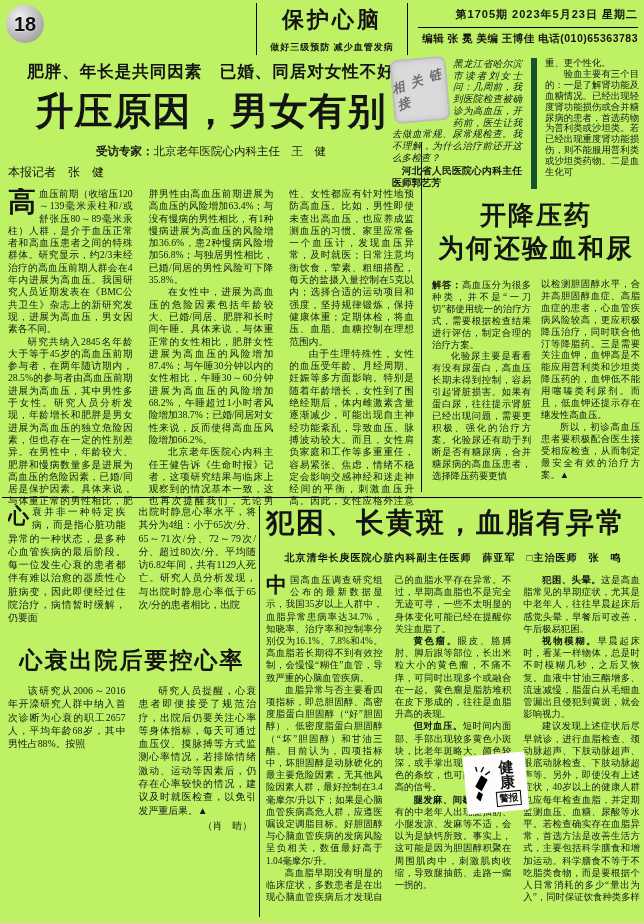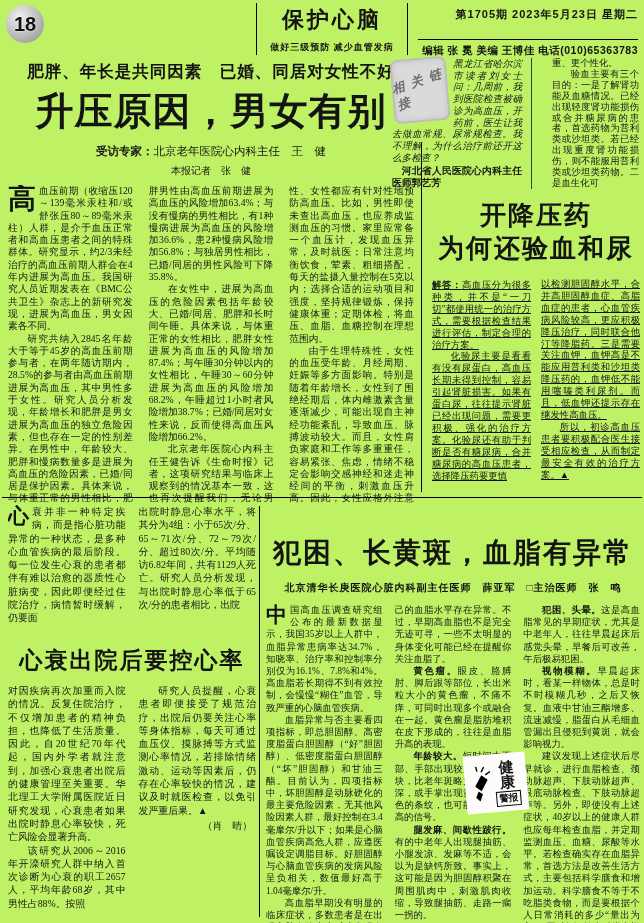--- a/index.html
+++ b/index.html
@@ -16,30 +16,30 @@
   .mast { margin-left:48px; padding-top:1px; }
   .mast-title { font-weight:900; font-size:16px; letter-spacing:2px; display:flex; align-items:center; gap:4px; }
   .logo-sq { width:11px; height:11px; background:#000; display:inline-block; position:relative; }
   .logo-sq::after { content:""; position:absolute; left:1px; top:1px; width:4px; height:4px; background:#fff; }
   .mast-rule { border-top:1px solid #000; margin:2px 0 3px; width:198px; }
   .mast-site { font:bold 9.5px "Liberation Sans",sans-serif; }
   .hdr-center { width:152px; text-align:center; border-left:1.5px solid #000; border-right:1.5px solid #000; padding-top:2px; height:52px; }
   .sec-title { font:900 22px "Liberation Sans",sans-serif; letter-spacing:3px; }
   .sec-sub { font:bold 9px "Liberation Sans",sans-serif; margin-top:6px; letter-spacing:1px; }
   .hdr-right { flex:1; padding-left:10px; padding-top:4px; text-align:right; }
-  .issue { font:bold 11px "Liberation Sans",sans-serif; border-bottom:1px solid #000; padding-bottom:17px; margin-bottom:4px; letter-spacing:1px; }
+  .issue { font:bold 11px "Liberation Sans",sans-serif; border-bottom:1px solid #000; padding-bottom:5px; margin-bottom:4px; letter-spacing:1px; }
   .staff { font:bold 10.5px "Liberation Sans",sans-serif; letter-spacing:0.5px; }
 
   
   .main-art { position:absolute; left:8px; top:61px; width:406px; }
   .kicker { text-align:center; font:bold 16.5px "Liberation Sans",sans-serif; letter-spacing:1px; }
   .headline { text-align:center; font:900 38px "Liberation Sans",sans-serif; letter-spacing:1px; margin-top:3px; }
   .expert-line { text-align:center; font-size:11.5px; margin-top:7px; }
   .expert-line b { font-family:"Liberation Sans",sans-serif; }
-  .reporter-line { text-align:center; font-size:10px; margin:5px 0 7px; }
+  .reporter-line { text-align:left; font-size:12px; margin:5px 0 7px; }
   .body3 { column-count:3; column-gap:16px; height:326px; overflow:hidden;
     font-size:9.7px; line-height:12.3px; text-align:justify; }
   .body3 p { text-indent:2em; }
   .body3 p.lead { text-indent:0; }
   .dropcap { float:left; font:900 28px/25px "Liberation Sans",sans-serif; margin:1px 3px 0 0; }
   .dropcap.small { font-size:21px; line-height:20px; }
 
   
   .vdiv1 { position:absolute; left:421px; top:142px; height:350px; border-left:1px solid #000; }
   .hdiv  { position:absolute; left:2px; top:497px; width:640px; border-top:1.5px solid #000; }
@@ -47,43 +47,43 @@
 
   
   .qa-top { position:absolute; left:392px; top:58px; width:250px; display:flex; gap:9px; }
   .qa-left { width:130px; font-style:italic; font-size:9.6px; line-height:11.7px; text-align:justify; }
   .stamp { float:left; width:56px; height:64px; margin:0 5px 3px 0; background:#dadada; border:2px solid #bdbdbd;
     border-radius:7px; display:flex; align-items:center; justify-content:center; transform:rotate(-5deg);
     box-shadow:inset 0 0 6px #c2c2c2; }
   .stamp span { font:bold italic 12.5px "Liberation Serif",serif; color:#6e6e6e; transform:rotate(-14deg); letter-spacing:1px; }
   .qa-answerer { font-style:normal; font-weight:bold; font-family:"Liberation Sans",sans-serif; font-size:9.8px;
     line-height:11.7px; margin-top:2px; text-indent:1em; }
-  .qa-right { width:108px; border-left:1px solid #14532d; padding-left:20px; font-size:9.4px; line-height:10.9px; text-align:justify; }
+  .qa-right { width:108px; border-left:6px solid #14532d; padding-left:8px; font-size:9.4px; line-height:10.9px; text-align:justify; }
   .qa-right p.cont { text-indent:0; } .qa-right p { text-indent:2em; }
   .qa-headline { position:absolute; left:430px; top:199px; width:212px; text-align:center;
     font:900 26px/33px "Liberation Sans",sans-serif; letter-spacing:2px; }
   .qa-answer { position:absolute; left:432px; top:279px; width:208px; height:216px; overflow:hidden; display:flex; gap:10px;
     font-size:9.4px; line-height:11.9px; text-align:justify; }
-  .qa-answer .acol { flex:1;text-decoration:underline; }
+  .qa-answer .acol { flex:1; }
   .qa-answer p { text-indent:2em; } .qa-answer p.cont { text-indent:0; }
   .alead { font-weight:bold; font-family:"Liberation Sans",sans-serif; }
 
   
   .heart { position:absolute; left:8px; top:505px; width:248px; }
   .heart-top, .heart-bottom { display:flex; gap:13px; font-size:9.9px; line-height:13.3px; text-align:justify; }
   .heart-top { height:134px; overflow:hidden; }
   .heart-bottom { height:225px; overflow:hidden; }
   .heart .col { flex:1; }
   .heart p { text-indent:2em; } .heart p.cont { text-indent:0; }
   .heart-headline { font:900 23px "Liberation Sans",sans-serif; text-align:center; letter-spacing:2px; margin:6px 0 8px; }
   .sig { text-align:right; padding-right:4px; margin-top:2px; text-indent:0 !important; }
 
   
   .lipid { position:absolute; left:266px; top:504px; width:374px; }
-  .lipid-headline { font:900 28px "Liberation Sans",sans-serif; text-align:center; letter-spacing:2px;margin-top:30px; }
+  .lipid-headline { font:900 28px "Liberation Sans",sans-serif; text-align:left; letter-spacing:2px; }
   .lipid-byline { text-align:center; font:bold 10px "Liberation Sans",sans-serif; margin-top:9px; letter-spacing:1px; }
   .lipid-body { margin-top:9px; column-count:3; column-gap:12px; height:332px; overflow:hidden;
     font-size:9.4px; line-height:12.2px; text-align:justify; position:static; }
   .lipid-body p { text-indent:2em; } .lipid-body p.lead { text-indent:0; }
   .sym .slead { font-weight:bold; font-family:"Liberation Sans",sans-serif; }
   .alert-badge { position:absolute; left:199px; top:250px; width:62px; height:58px; background:#fdfcfa;
     display:flex; align-items:center; justify-content:center; gap:3px; transform:rotate(-5deg); }
   .alert-txt { display:flex; flex-direction:column; align-items:center; }
   .alert-txt .big { font:900 15px/15px "Liberation Sans",sans-serif; }
   .alert-txt .boxed { font:900 9.5px "Liberation Sans",sans-serif; border:1.5px solid #000; padding:0 2px; margin-top:2px; }
@@ -162,39 +162,38 @@
       <div class="col">
         <p class="cont"><span class="dropcap small">心</span><span>衰并非一种特定疾病，而是指心脏功能异常的一种状态，是多种心血管疾病的最后阶段。每一位发生心衰的患者都伴有难以治愈的器质性心脏病变，因此即便经过住院治疗，病情暂时缓解，仍要面</span></p>
       </div>
       <div class="col">
         <p class="cont">出院时静息心率水平，将其分为4组：小于65次/分、65～71次/分、72～79次/分、超过80次/分。平均随访6.82年间，共有1129人死亡。研究人员分析发现，与出院时静息心率低于65次/分的患者相比，出院</p>
       </div>
     </div>
     <div class="heart-headline">心衰出院后要控心率</div>
     <div class="heart-bottom">
       <div class="col">
-        <p class="cont">对因疾病再次加重而入院的情况。反复住院治疗，不仅增加患者的精神负担，也降低了生活质量。因此，自20世纪70年代起，国内外学者就注意到，加强心衰患者出院后的健康管理至关重要。华北理工大学附属医院近日研究发现，心衰患者如果出院时静息心率较快，死亡风险会显著升高。</p>
         <p>该研究从2006～2016年开滦研究人群中纳入首次诊断为心衰的职工2657人，平均年龄68岁，其中男性占88%。按照</p>
       </div>
       <div class="col">
         <p>研究人员提醒，心衰患者即便接受了规范治疗，出院后仍要关注心率等身体指标，每天可通过血压仪、摸脉搏等方式监测心率情况，若排除情绪激动、运动等因素后，仍存在心率较快的情况，建议及时就医检查，以免引发严重后果。▲</p>
         <p class="sig">（肖　晴）</p>
       </div>
     </div>
   </section>
 
   <section class="lipid">
     <div class="lipid-headline">犯困、长黄斑，血脂有异常</div>
     <div class="lipid-byline">北京清华长庚医院心脏内科副主任医师　薛亚军　□主治医师　张　鸣</div>
     <div class="lipid-body">
       <p class="lead"><span class="dropcap small">中</span><span>国高血压调查研究组公布的最新数据显示，我国35岁以上人群中，血脂异常患病率达34.7%，知晓率、治疗率和控制率分别仅为16.1%、7.8%和4%。高血脂若长期得不到有效控制，会慢慢“糊住”血管，导致严重的心脑血管疾病。</span></p>
       <p>血脂异常与否主要看四项指标，即总胆固醇、高密度脂蛋白胆固醇（“好”胆固醇）、低密度脂蛋白胆固醇（“坏”胆固醇）和甘油三酯。目前认为，四项指标中，坏胆固醇是动脉硬化的最主要危险因素，无其他风险因素人群，最好控制在3.4毫摩尔/升以下；如果是心脑血管疾病高危人群，应遵医嘱设定调脂目标。好胆固醇与心脑血管疾病的发病风险呈负相关，数值最好高于1.04毫摩尔/升。</p>
       <p>高血脂早期没有明显的临床症状，多数患者是在出现心脑血管疾病后才发现自己的血脂水平存在异常。不过，早期高血脂也不是完全无迹可寻，一些不太明显的身体变化可能已经在提醒你关注血脂了。</p>
       <p class="sym"><span class="slead">黄色瘤。</span><span>眼皮、胳膊肘、脚后跟等部位，长出米粒大小的黄色瘤，不痛不痒，可同时出现多个或融合在一起。黄色瘤是脂肪堆积在皮下形成的，往往是血脂升高的表现。</span></p>
-      <p class="sym"><span class="slead">年龄较大。</span><span>短时间内面部、手部出现较多黄色小斑块，比老年斑略大、颜色较深，或手掌出现黄色或橘黄色的条纹，也可能是血脂升高的信号。</span></p>
+      <p class="sym"><span class="slead">但对血压。</span><span>短时间内面部、手部出现较多黄色小斑块，比老年斑略大、颜色较深，或手掌出现黄色或橘黄色的条纹，也可能是血脂升高的信号。</span></p>
       <p class="sym"><span class="slead">腿发麻、间歇性跛行。</span><span>有的中老年人出现腿抽筋、小腿发凉、发麻等不适，会以为是缺钙所致。事实上，这可能是因为胆固醇积聚在周围肌肉中，刺激肌肉收缩，导致腿抽筋、走路一瘸一拐的。</span></p>
       <p class="sym"><span class="slead">犯困、头晕。</span><span>这是高血脂常见的早期症状，尤其是中老年人，往往早晨起床后感觉头晕，早餐后可改善，午后极易犯困。</span></p>
       <p class="sym"><span class="slead">视物模糊。</span><span>早晨起床时，看某一样物体，总是时不时模糊几秒，之后又恢复。血液中甘油三酯增多、流速减慢，脂蛋白从毛细血管漏出且侵犯到黄斑，就会影响视力。</span></p>
       <p>建议发现上述症状后尽早就诊，进行血脂检查、颈动脉超声、下肢动脉超声、眼底动脉检查、下肢动脉超声等。另外，即使没有上述症状，40岁以上的健康人群也应每年检查血脂，并定期监测血压、血糖、尿酸等水平。若检查确实存在血脂异常，首选方法是改善生活方式，主要包括科学膳食和增加运动。科学膳食不等于不吃脂类食物，而是要根据个人日常消耗的多少“量出为入”，同时保证饮食种类多样性。总体原则是，少吃胆固醇含量高的食物，如动物内脏、肥肉；适当增量有助降脂的食物，如豆制品等；增加果蔬的摄入量和种类；烹调时多蒸煮炖、少煎炸。如果在改善生活方式3个月后，血脂仍无变化，须在医生指导下服用降脂药。▲</p>
     </div>
     <div class="alert-badge">
       <svg width="20" height="36" viewBox="0 0 20 36">
         <g stroke="#000" stroke-width="1.4" fill="none">
           <line x1="10" y1="6" x2="13" y2="1"></line>
             <line x1="14" y1="9" x2="19" y2="6"></line>

